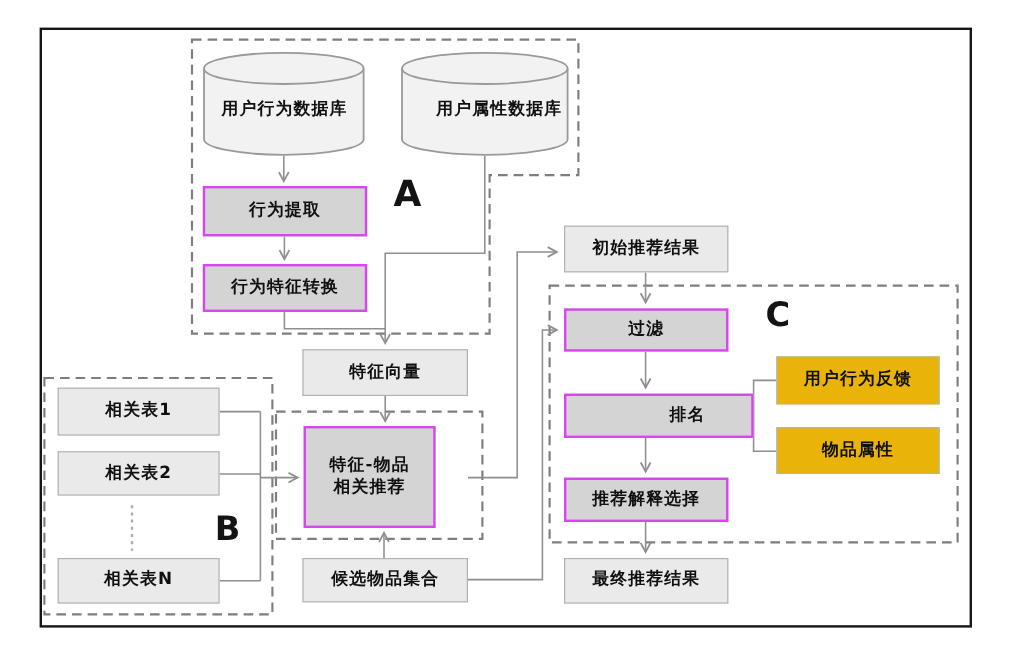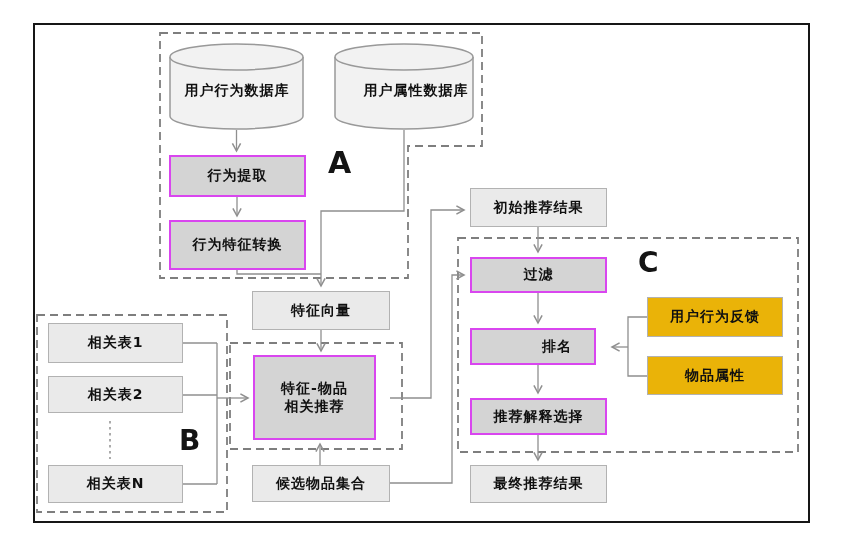--- a/index.html
+++ b/index.html
@@ -67,36 +67,36 @@
       <path d="M628,347 H612" marker-end="url(#arr)"></path>
     </g>
 
     <line x1="110" y1="421" x2="110" y2="459" stroke="#ababab" stroke-width="2" stroke-dasharray="2.5,3.5"></line>
   </svg>
 
   <div class="cyltext" style="left:172px;top:76px;width:130px;height:30px;">用户行为数据库</div>
   <div class="cyltext" style="left:348px;top:76px;width:136px;height:30px;">用户属性数据库</div>
 
   <div class="node proc" style="left:169px;top:155px;width:137px;height:42px;">行为提取</div>
-  <div class="node proc" style="left:169px;top:220px;width:137px;height:50px;">行为特征转换</div>
+  <div class="node proc" style="left:169px;top:220px;width:137px;height:40px;">行为特征转换</div>
 
   <div class="node data" style="left:252px;top:291px;width:138px;height:39px;">特征向量</div>
-  <div class="node proc" style="left:253px;top:355px;width:123px;height:85px;">
+  <div class="node proc" style="left:253px;top:355px;width:110px;height:85px;">
     <span>特征-物品</span>
     <span>相关推荐</span>
   </div>
   <div class="node data" style="left:252px;top:465px;width:138px;height:37px;">候选物品集合</div>
 
   <div class="node data" style="left:48px;top:323px;width:135px;height:40px;">相关表1</div>
   <div class="node data" style="left:48px;top:376px;width:135px;height:37px;text-align:center;">相关表2</div>
   <div class="node data" style="left:48px;top:465px;width:135px;height:38px;">相关表N</div>
 
   <div class="node data" style="left:470px;top:188px;width:137px;height:39px;">初始推荐结果</div>
   <div class="node proc" style="left:470px;top:257px;width:137px;height:36px;">过滤</div>
-  <div class="node proc" style="left:470px;top:328px;width:126px;height:37px;padding-left:48px;">排名</div>
+  <div class="node proc" style="left:470px;top:328px;width:158px;height:37px;padding-left:48px;">排名</div>
   <div class="node proc" style="left:470px;top:398px;width:137px;height:37px;">推荐解释选择</div>
   <div class="node data" style="left:470px;top:465px;width:137px;height:38px;">最终推荐结果</div>
 
   <div class="node io" style="left:647px;top:297px;width:136px;height:40px;">用户行为反馈</div>
   <div class="node io" style="left:647px;top:356px;width:136px;height:39px;">物品属性</div>
 
   <div class="glabel" style="left:328px;top:145px;font-size:30px;">A</div>
   <div class="glabel" style="left:179px;top:424px;font-size:28px;">B</div>
   <div class="glabel" style="left:638px;top:246px;font-size:28px;">C</div>
 

